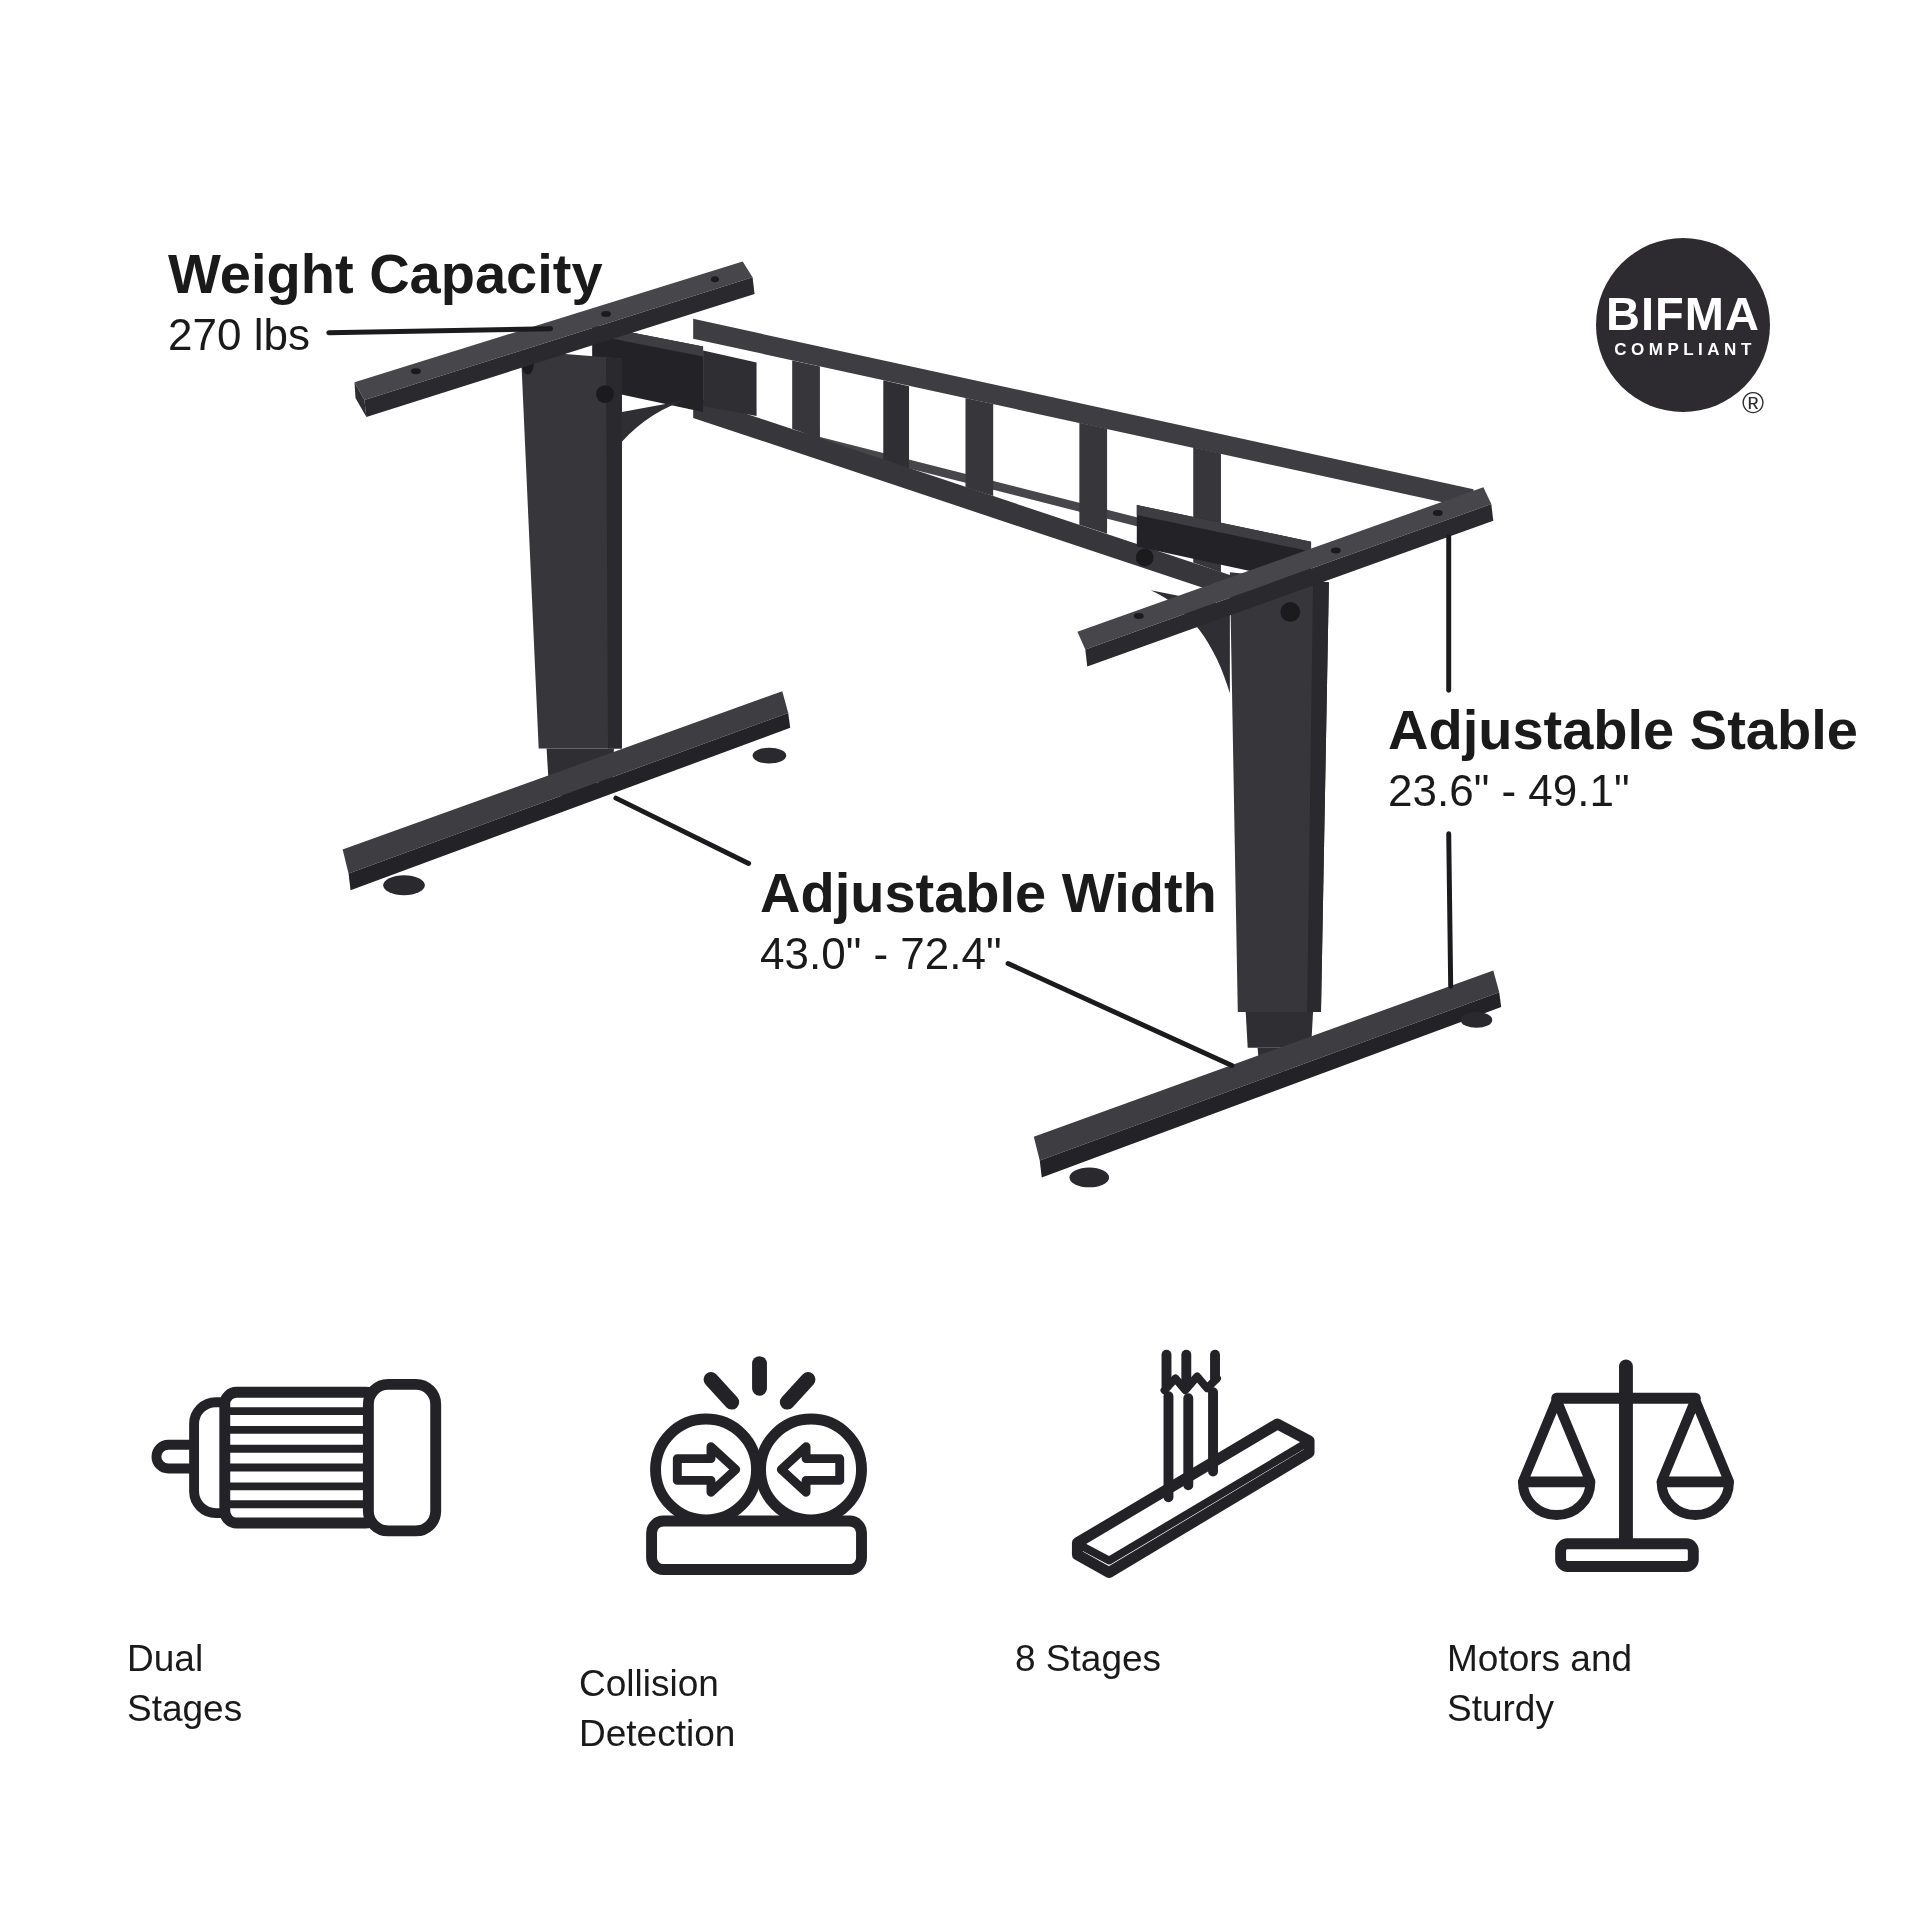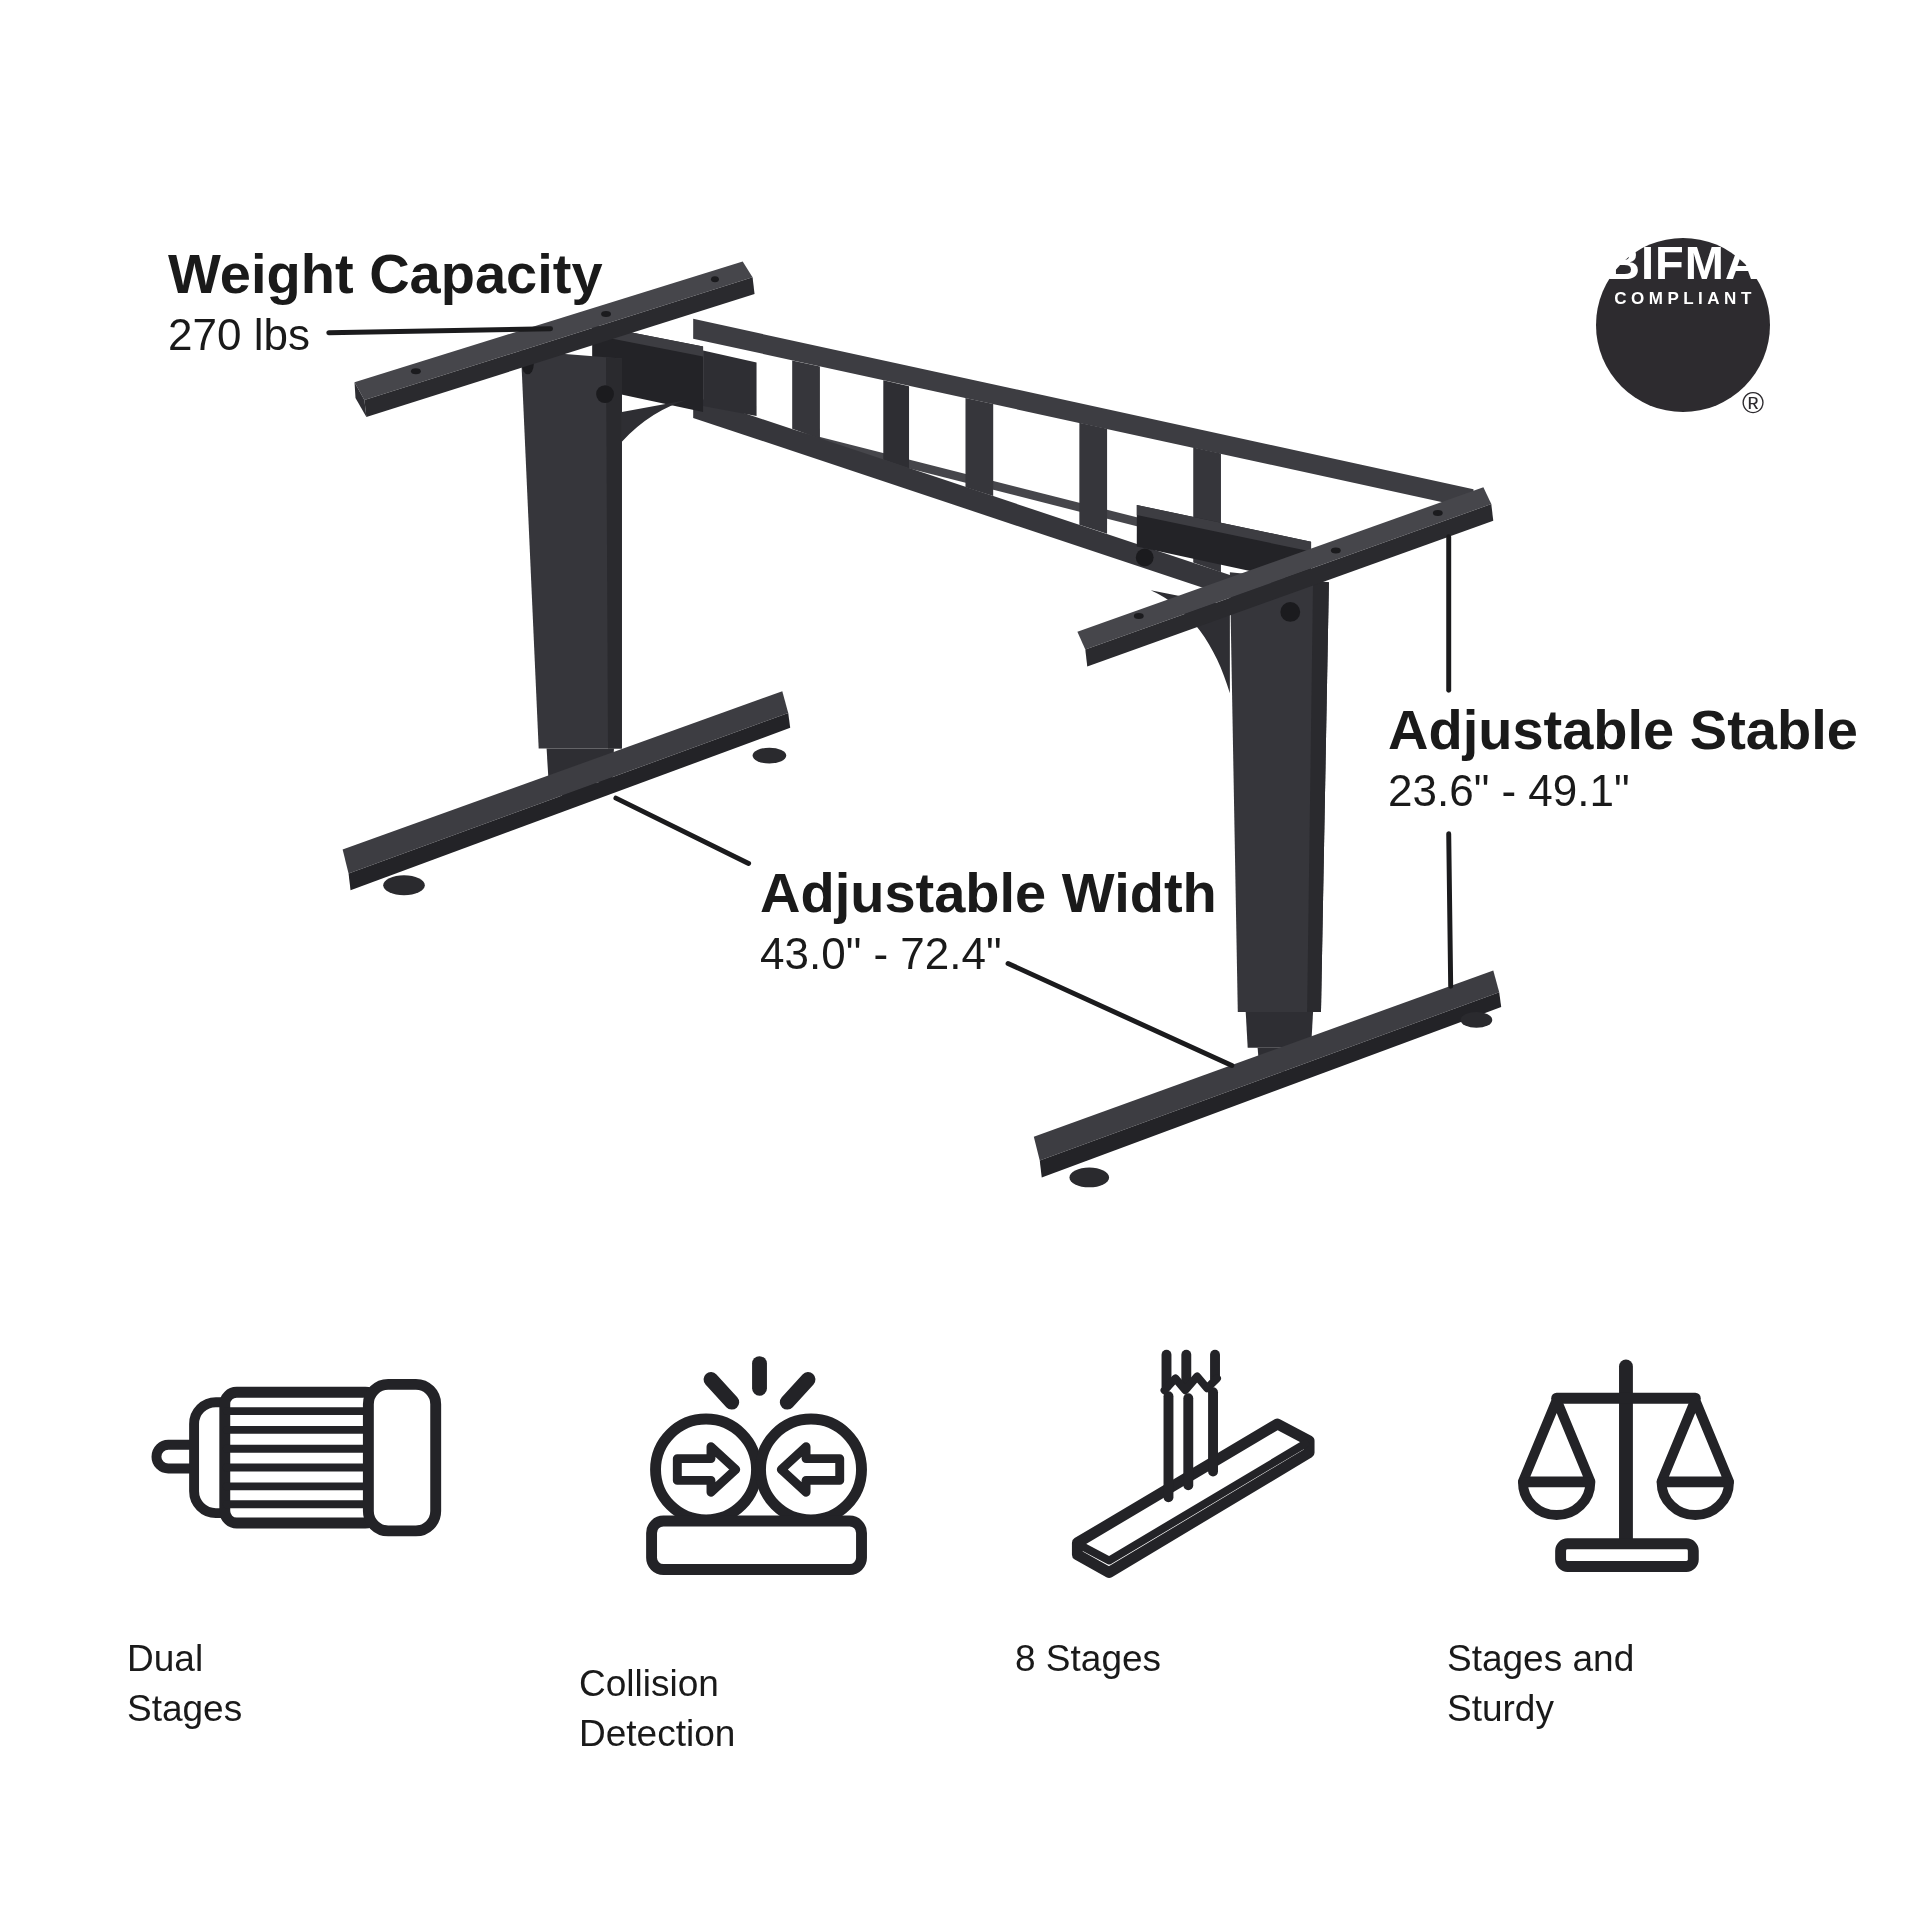--- a/index.html
+++ b/index.html
@@ -18,21 +18,21 @@
 
   .ann{position:absolute;}
   .ann .t{font-weight:700;font-size:56px;line-height:61px;white-space:nowrap;}
   .ann .v{font-weight:400;font-size:44px;line-height:61px;white-space:nowrap;}
   .ann-wc{left:168px;top:243px;}
   .ann-h{left:1388px;top:699px;}
   .ann-w{left:760px;top:862px;}
 
   .badge{position:absolute;left:1596px;top:238px;width:174px;height:174px;border-radius:50%;
          background:var(--badge-bg);display:flex;flex-direction:column;align-items:center;
-         color:#ffffff;}
+         justify-content:center;color:#ffffff;}
   .badge .b1{font-weight:700;font-size:47px;line-height:50px;letter-spacing:1px;}
   .badge .b2{font-weight:700;font-size:17px;line-height:22px;letter-spacing:4.5px;padding-left:4px;}
   .regmark{position:absolute;left:1742px;top:386px;font-size:30px;color:var(--badge-bg);}
 
   .feat{position:absolute;top:1634px;width:356px;text-align:left;
         font-size:37px;line-height:50px;font-weight:400;}
   .feat-1{left:127px;}  .feat-2{left:579px;margin-top:25px;}  .feat-3{left:1015px;} .feat-4{left:1447px;}
 </style>
 </head>
 <body>
@@ -188,18 +188,18 @@
   </div>
   <div class="feat feat-2">
     <div>Collision</div>
     <div>Detection</div>
   </div>
   <div class="feat feat-3">
     <div>8 Stages</div>
     <div></div>
   </div>
   <div class="feat feat-4">
-    <div>Stages and</div>
+    <div>Motors and</div>
     <div>Sturdy</div>
   </div>
 
 </div>
 
 
 </body></html>

